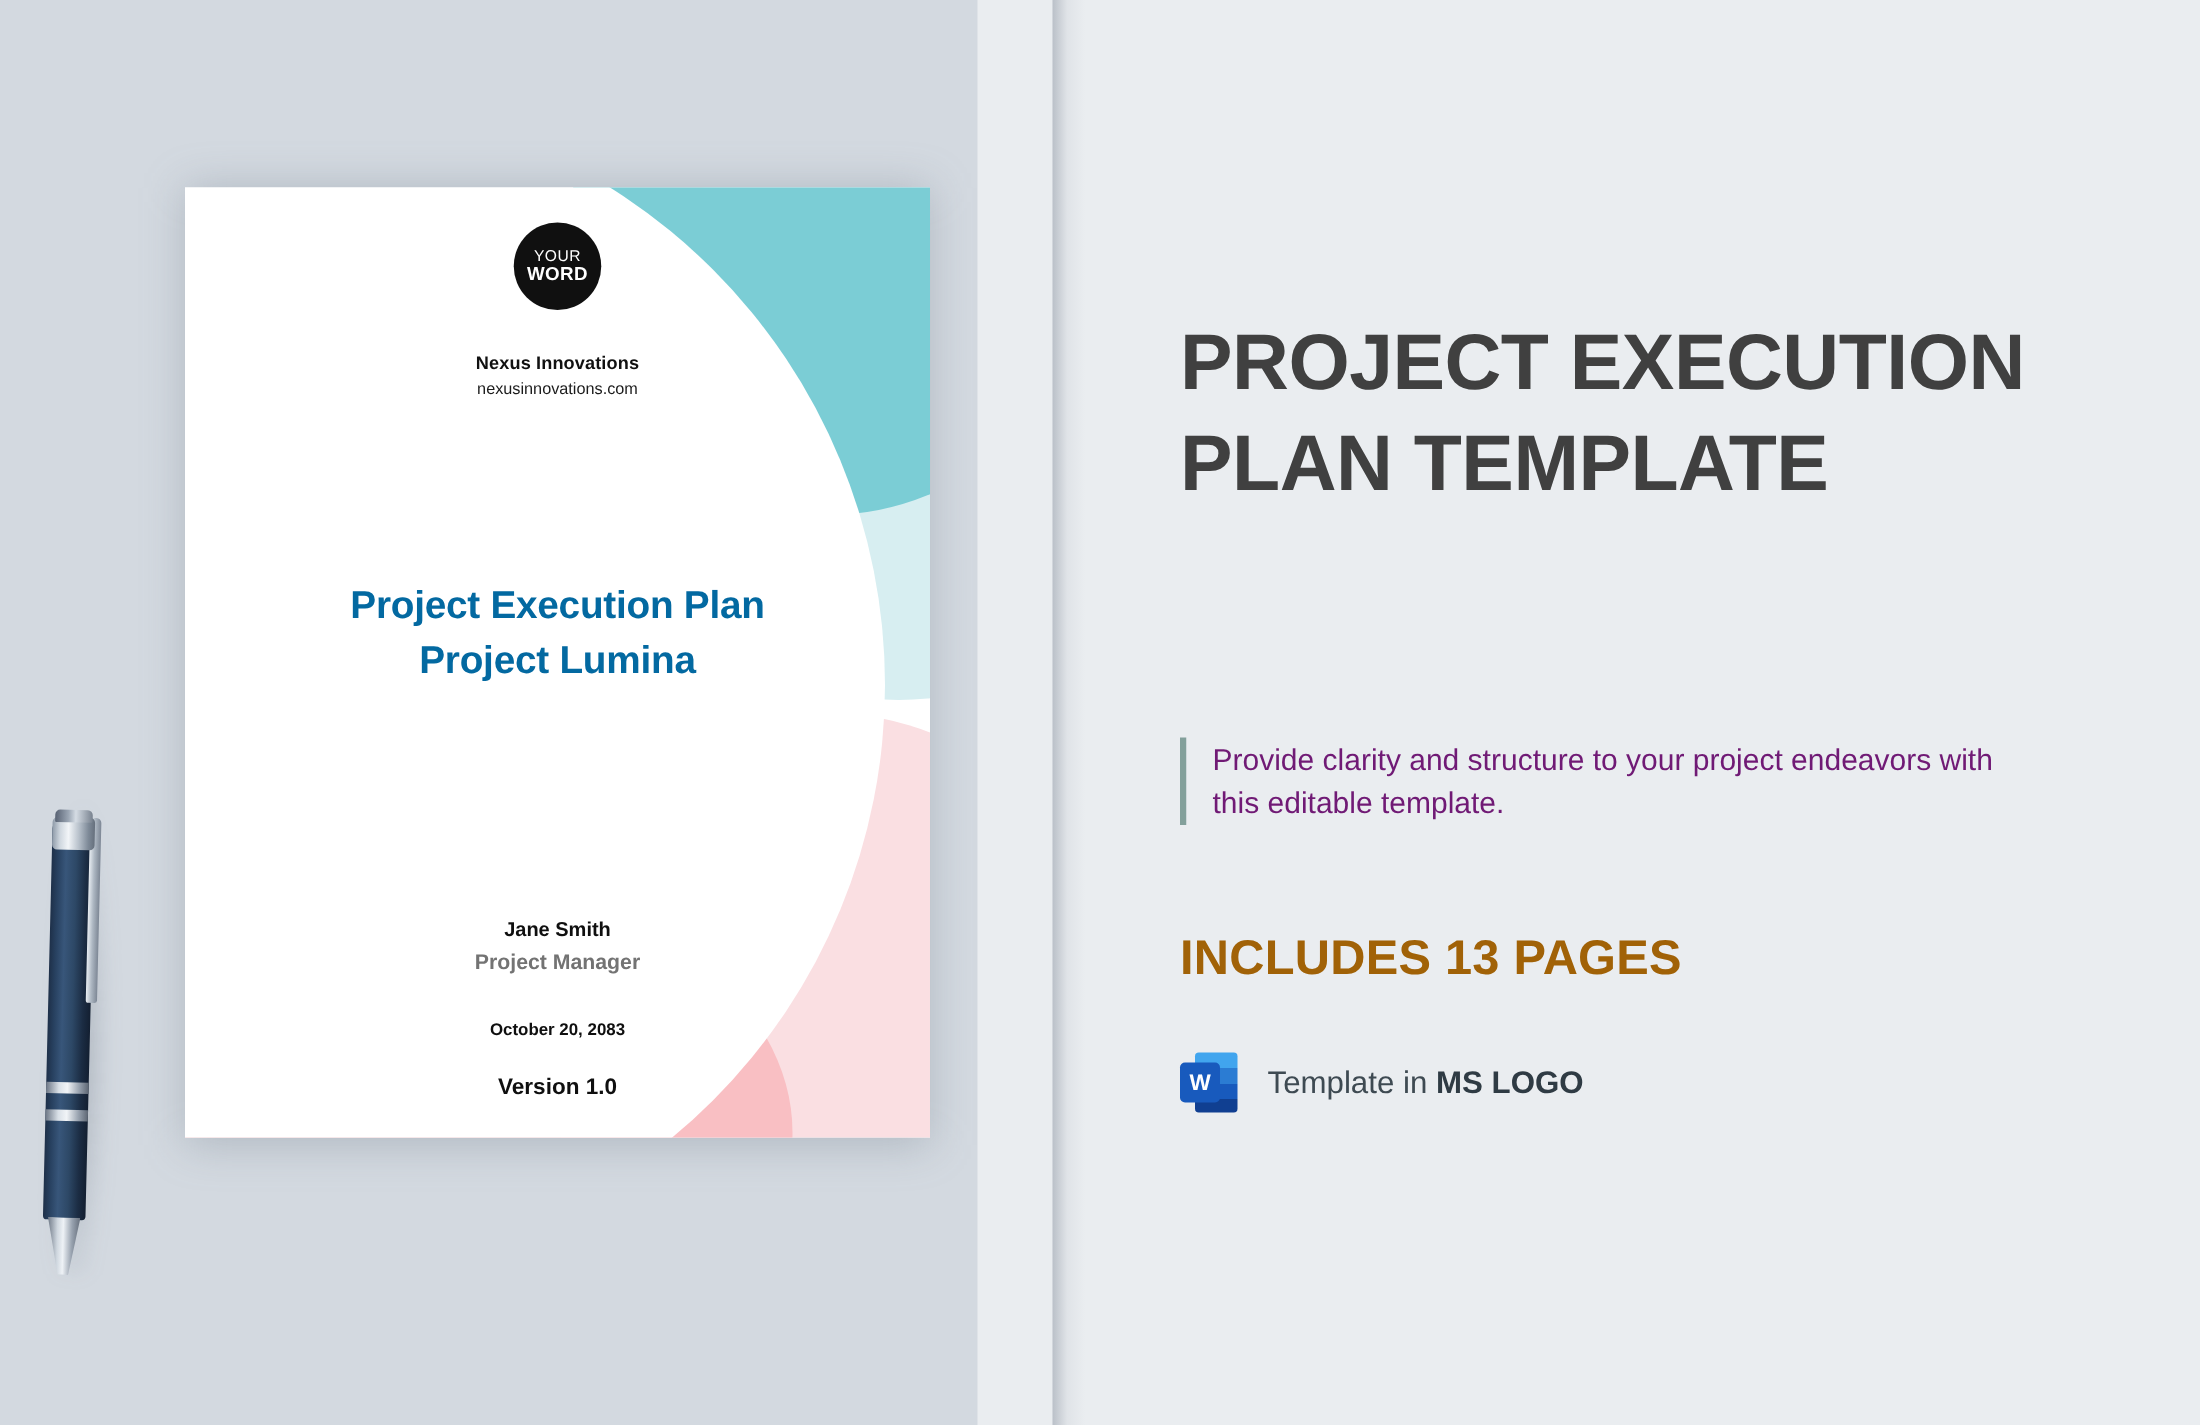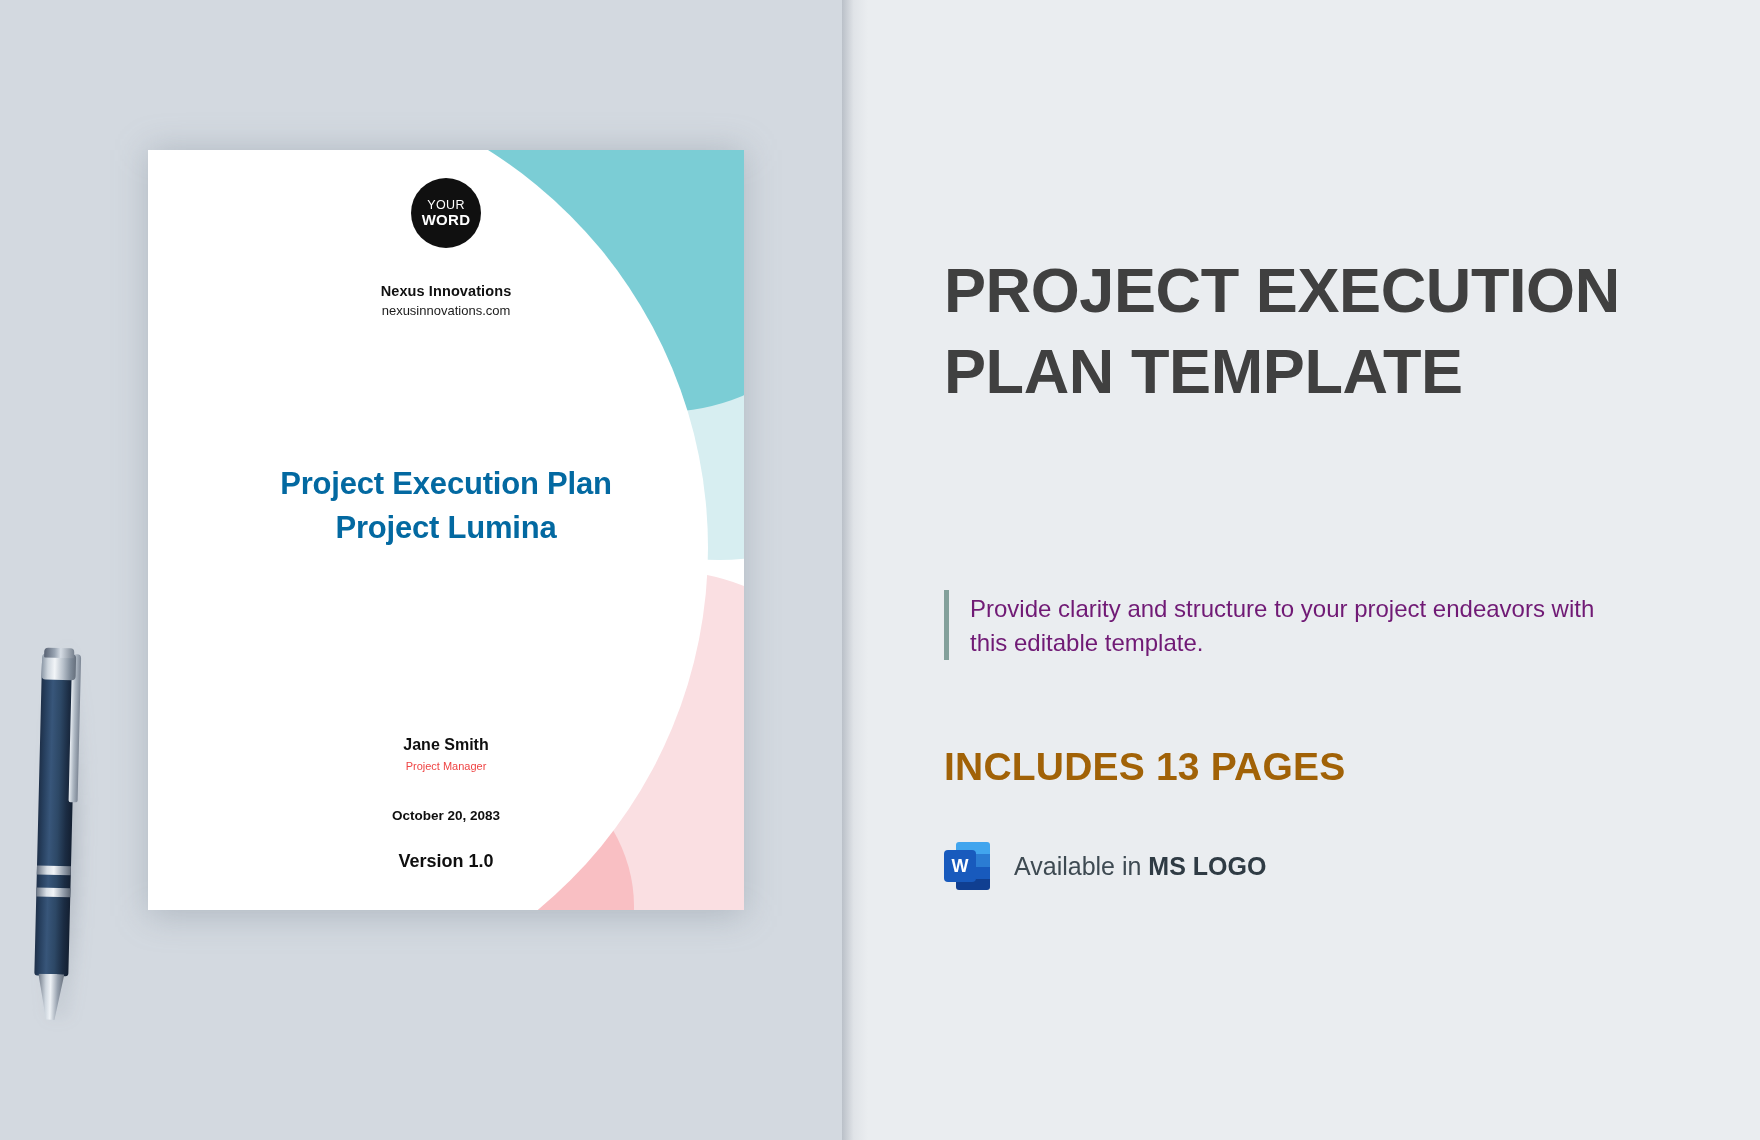--- a/index.html
+++ b/index.html
@@ -15,21 +15,21 @@
   #stage {
     position: relative;
     width: 1760px;
     height: 1140px;
   }
 
   
   .left-panel {
     position: absolute;
     left: 0; top: 0;
-    width: 842px;
+    width: 782px;
     height: 1140px;
     background: #d3d9e0;
     overflow: hidden;
   }
   .panel-shadow {
     position: absolute;
     left: 842px; top: 0;
     width: 26px; height: 1140px;
     background: linear-gradient(to right, rgba(120,130,145,0.42), rgba(150,158,170,0.12) 45%, rgba(255,255,255,0) 100%);
     z-index: 6;
@@ -226,21 +226,21 @@
     letter-spacing: -0.2px;
   }
 
   
   .author-block {
     position: absolute;
     left: 0; right: 0; top: 586px;
     text-align: center;
   }
   .author-name { font-size: 16px; font-weight: 700; color: #0f0f0f; }
-  .author-role { font-size: 11px; font-weight: 400; color: #ef4444; margin-top: 6px; }
+  .author-role { font-size: 17px; font-weight: 700; color: #737373; margin-top: 6px; }
   .doc-date { font-size: 13.5px; font-weight: 700; color: #0f0f0f; margin-top: 36px; }
   .doc-version { font-size: 18px; font-weight: 700; color: #0f0f0f; margin-top: 28px; }
 
   
   .rp-inner {
     position: absolute;
     left: 102px; top: 0;
     width: 760px; height: 1140px;
   }
   .rp-heading {
@@ -395,19 +395,19 @@
         <p class="rp-sub-text">Provide clarity and structure to your project endeavors with this editable template.</p>
       </div>
 
       <div class="rp-pages">Includes 13 pages</div>
 
       <div class="rp-avail">
         <div class="word-icon">
           <div class="wi-page"></div>
           <div class="wi-badge">W</div>
         </div>
-        <div class="avail-text"><span>Available in </span><b>MS LOGO</b></div>
+        <div class="avail-text"><span>Template in </span><b>MS LOGO</b></div>
       </div>
 
     </div>
   </div>
 
 </div>
 
 </body></html>

